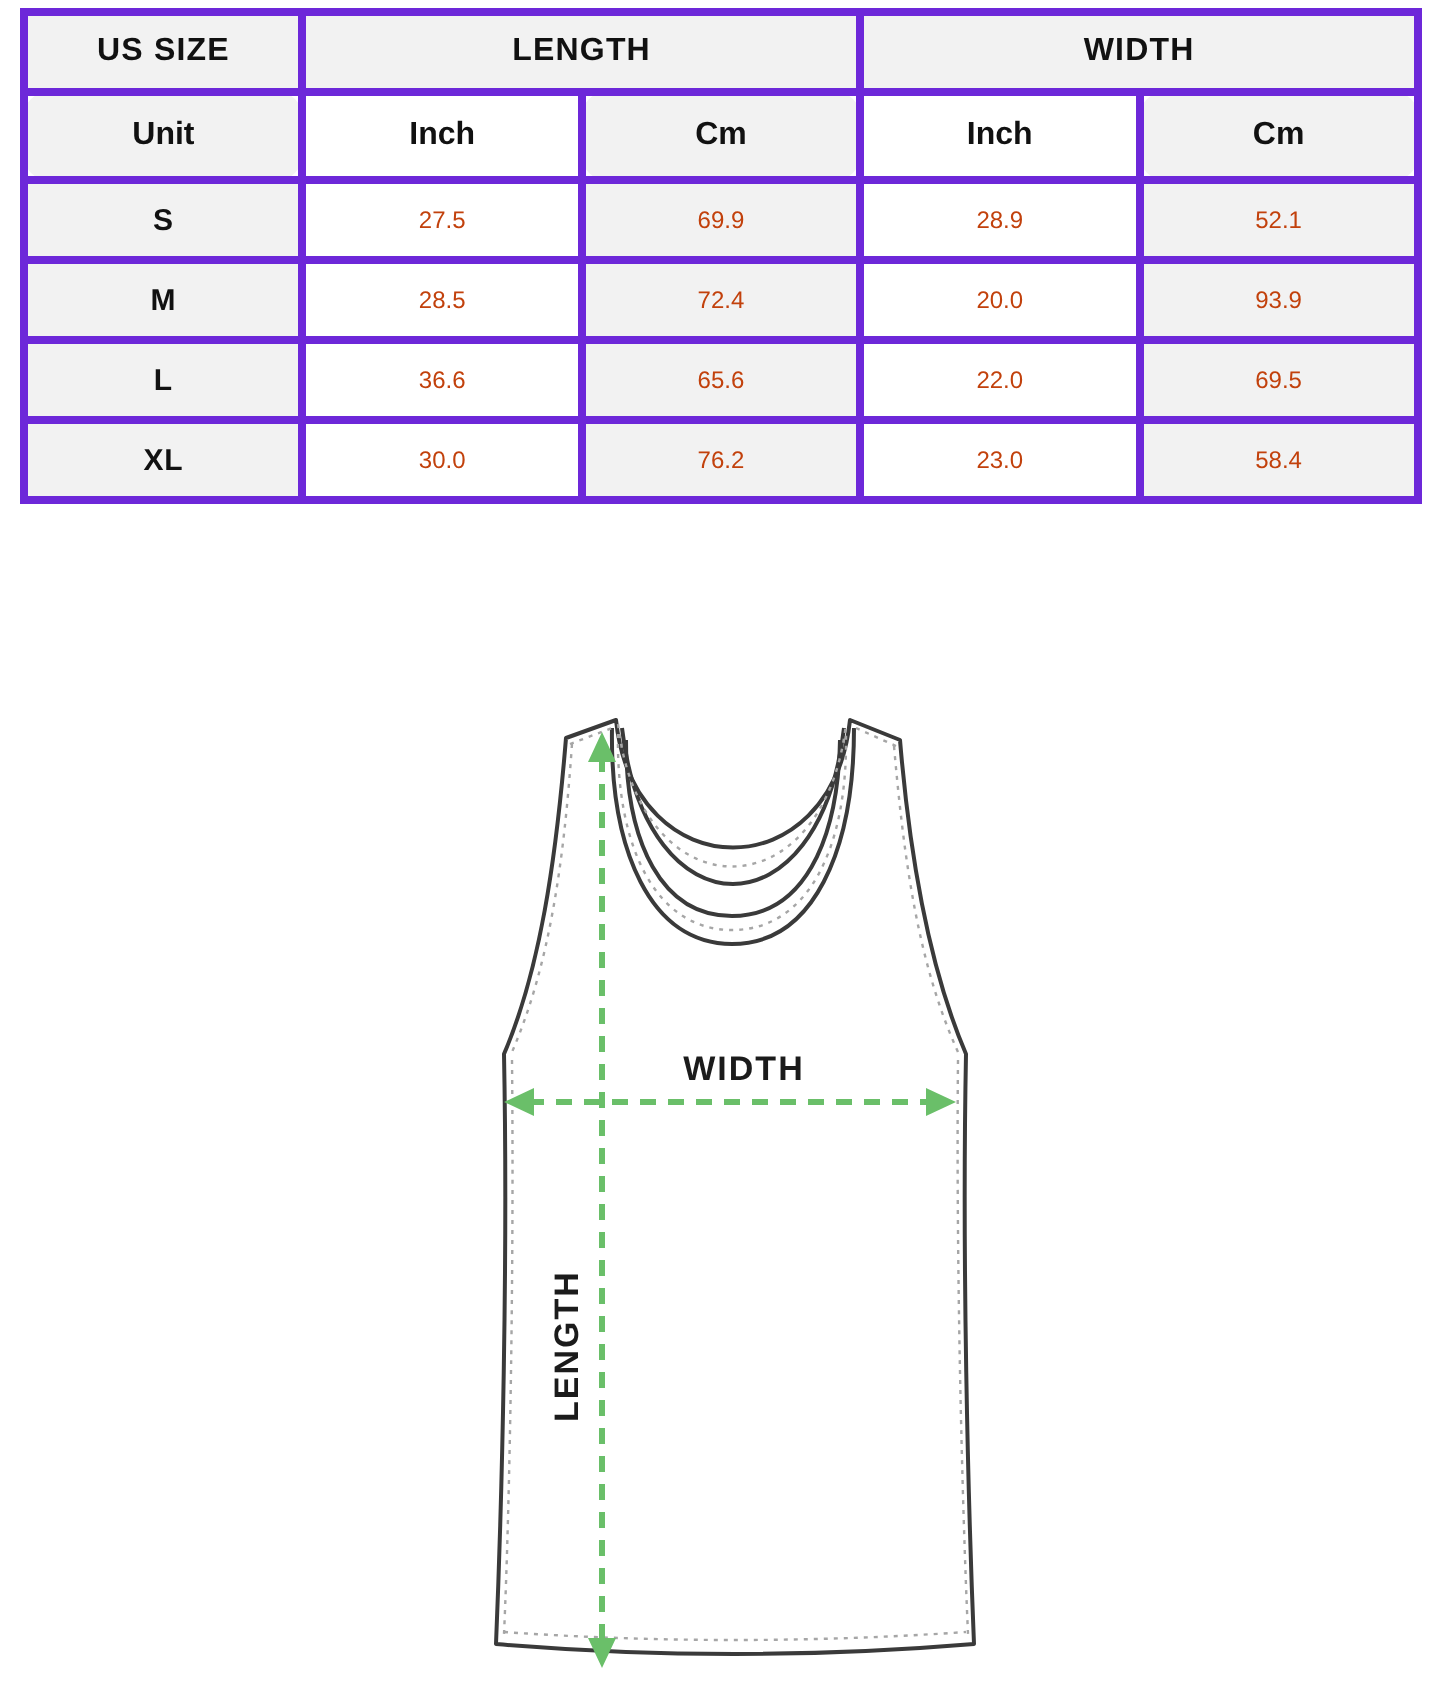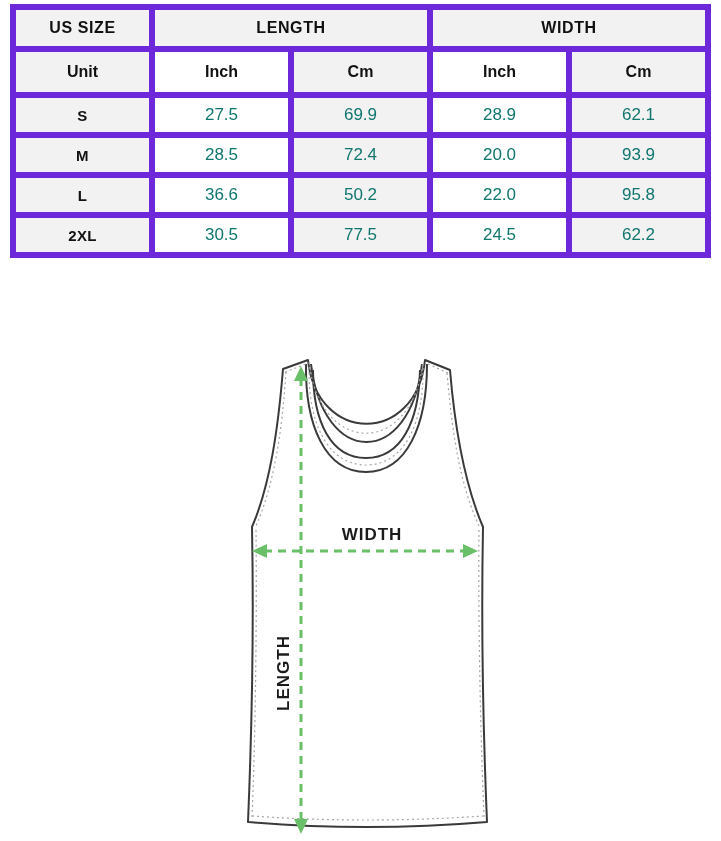--- a/index.html
+++ b/index.html
@@ -2,28 +2,28 @@
 <html><head>
 <meta charset="utf-8">
 <style>
   html,body{margin:0;padding:0;background:#ffffff;}
   .page{position:relative;width:721px;height:841px;background:#ffffff;overflow:hidden;
         font-family:"Liberation Sans",sans-serif;}
 
   
   table.size-chart{position:absolute;left:10px;top:4px;width:701px;
         border-collapse:collapse;table-layout:fixed;}
-  .size-chart th,.size-chart td{border:6px solid #6d28d9;text-align:center;
+  .size-chart th,.size-chart td{border:4px solid #6d28d9;text-align:center;
         vertical-align:middle;padding:0;background:#ffffff;}
   .size-chart thead tr.top th{height:36px;font-size:16px;font-weight:700;
         letter-spacing:.6px;color:#111;}
   .size-chart thead tr.units th{height:40px;font-size:16px;font-weight:700;color:#111;border-radius:12px;}
   .size-chart tbody tr{height:40px;}
   .size-chart tbody th{font-size:15px;font-weight:700;color:#111;letter-spacing:.4px;}
-  .size-chart tbody td{font-size:17px;font-weight:400;color:#0f766e;}
+  .size-chart tbody td{font-size:12px;font-weight:400;color:#c2410c;}
   .size-chart .g{background:#f2f2f2;}
 
   
   .diagram-svg{position:absolute;left:225px;top:330px;}
   .dlabel{position:absolute;font-weight:700;font-size:17px;letter-spacing:1px;
         color:#1b1b1b;text-align:center;}
   .width-label{left:324px;top:525px;width:96px;}
   .length-label{left:237px;top:664px;width:92px;height:18px;
         transform:rotate(-90deg);transform-origin:center;}
 </style>
@@ -53,42 +53,42 @@
         <th>Inch</th>
         <th class="g">Cm</th>
       </tr>
     </thead>
     <tbody>
       <tr>
         <th class="g">S</th>
         <td>27.5</td>
         <td class="g">69.9</td>
         <td>28.9</td>
-        <td class="g">62.1</td>
+        <td class="g">52.1</td>
       </tr>
       <tr>
         <th class="g">M</th>
         <td>28.5</td>
         <td class="g">72.4</td>
         <td>20.0</td>
         <td class="g">93.9</td>
       </tr>
       <tr>
         <th class="g">L</th>
         <td>36.6</td>
-        <td class="g">50.2</td>
+        <td class="g">65.6</td>
         <td>22.0</td>
-        <td class="g">95.8</td>
+        <td class="g">69.5</td>
       </tr>
       <tr>
-        <th class="g">2XL</th>
-        <td>30.5</td>
-        <td class="g">77.5</td>
-        <td>24.5</td>
-        <td class="g">62.2</td>
+        <th class="g">XL</th>
+        <td>30.0</td>
+        <td class="g">76.2</td>
+        <td>23.0</td>
+        <td class="g">58.4</td>
       </tr>
     </tbody>
   </table>
 
   <svg class="diagram-svg" width="270" height="511" viewBox="0 0 270 511">
 
     <path d="M 58,39 L 83,30 C 92,115 191,115 200,30 L 225,40
              C 230,100 240,155 258,197
              C 256,300 259,420 262,492
              Q 142,502 23,492

